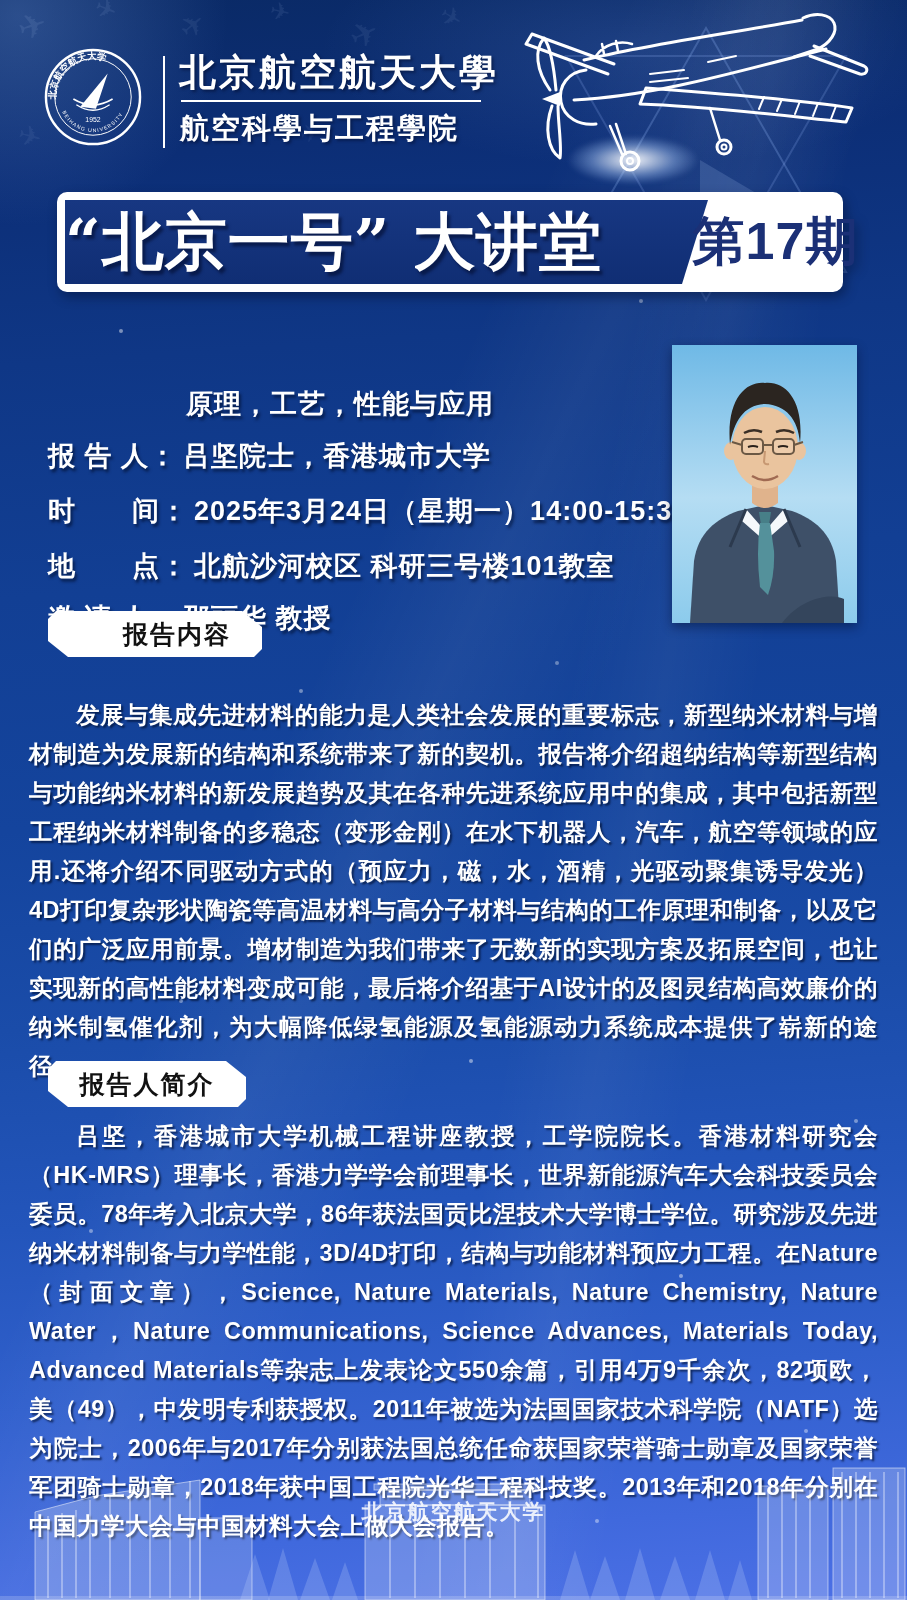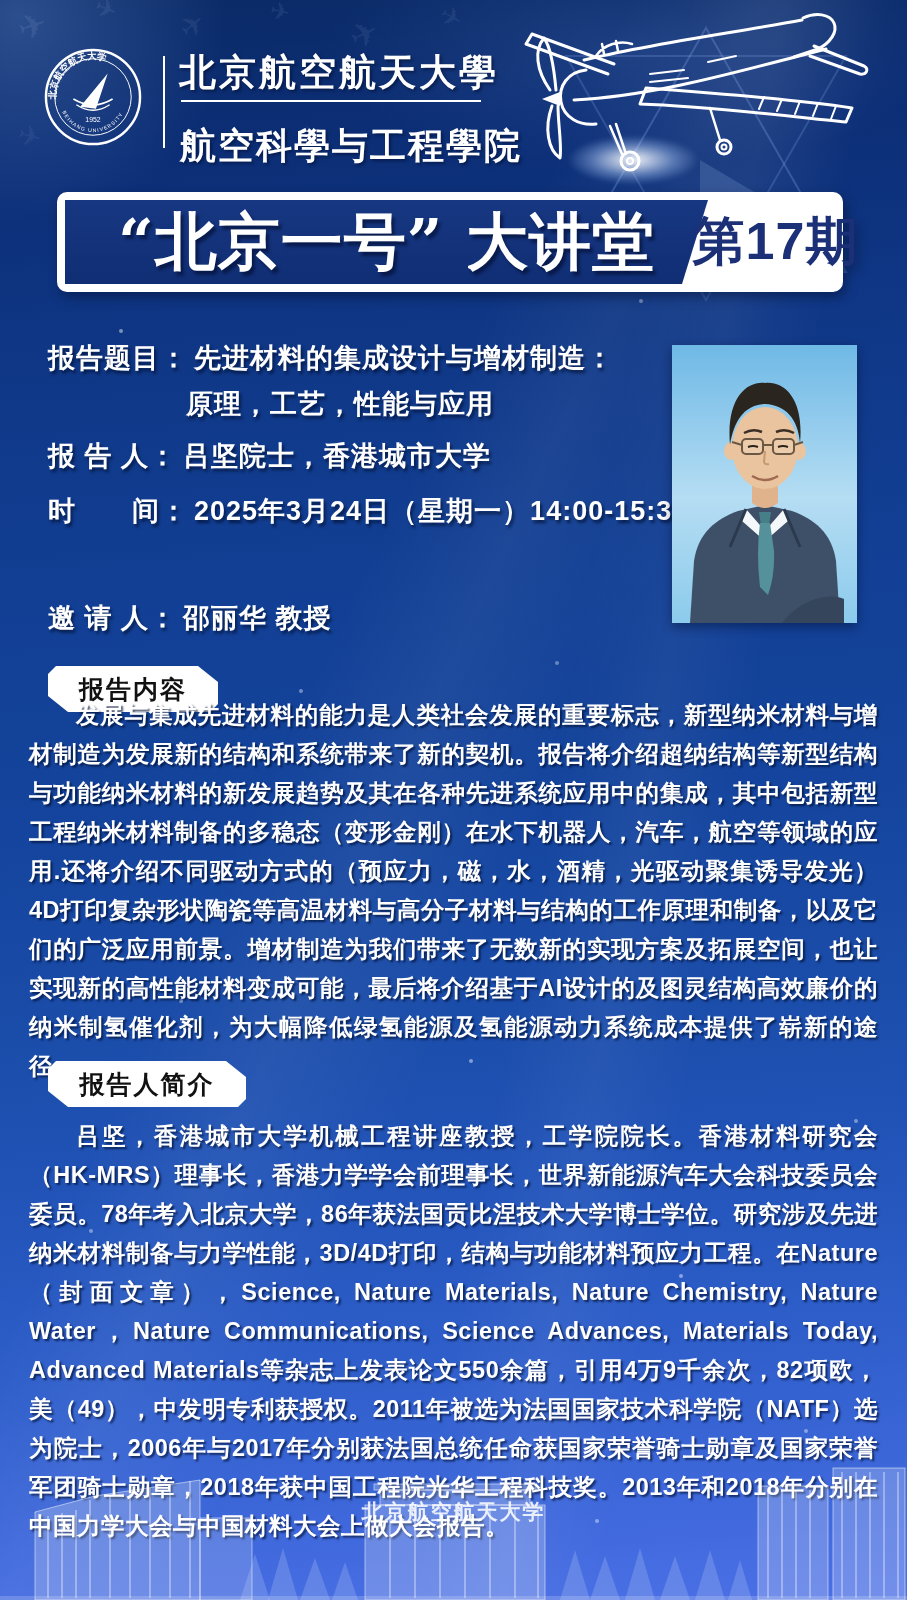--- a/index.html
+++ b/index.html
@@ -29,35 +29,35 @@
   
   .wm-plane{position:absolute;color:#bcd1f5;pointer-events:none;}
   .wm-plane::after{content:"✈";display:block;}
   
   .logo{position:absolute;left:44px;top:48px;width:98px;height:98px;}
   .vline{position:absolute;left:163px;top:56px;width:2px;height:92px;background:#fff;}
   .univ-name{position:absolute;left:179px;top:48px;color:#fff;
     font-family:"DejaVu Serif","Liberation Serif",serif;font-weight:bold;
     font-size:37px;letter-spacing:3px;text-shadow:2px 2px 3px rgba(0,10,40,.5);}
   .hline{position:absolute;left:181px;top:100px;width:300px;height:2px;background:#fff;}
-  .school-name{position:absolute;left:180px;top:122px;color:#fff;
+  .school-name{position:absolute;left:180px;top:109px;color:#fff;
     font-family:Liberation Serif, serif;font-weight:bold;
-    font-size:36px;letter-spacing:2px;text-shadow:2px 2px 3px rgba(0,10,40,.5);}
+    font-size:29px;letter-spacing:2px;text-shadow:2px 2px 3px rgba(0,10,40,.5);}
   .hexagram{position:absolute;left:0;top:0;pointer-events:none;}
   .aircraft{position:absolute;left:498px;top:6px;}
   .glow{position:absolute;left:568px;top:136px;width:130px;height:48px;border-radius:50%;
     background:radial-gradient(ellipse at center, rgba(255,255,255,.95), rgba(180,210,255,.4) 45%, transparent 72%);
     filter:blur(2px);}
   
   .banner{position:absolute;left:57px;top:192px;width:786px;height:100px;background:#fff;
     border-radius:10px;filter:drop-shadow(3px 5px 6px rgba(0,10,40,.45));}
   .banner-blue{position:absolute;left:8px;top:8px;bottom:8px;width:643px;
     background:linear-gradient(180deg,#173782,#102e74);
     clip-path:polygon(0 0,100% 0,calc(100% - 26px) 100%,0 100%);
-    display:flex;align-items:center;justify-content:center;}
+    display:flex;align-items:center;}
   .banner-title{font-family:"DejaVu Serif","Liberation Serif",serif;font-weight:bold;
     font-size:62px;color:#fff;letter-spacing:1px;white-space:nowrap;
     text-shadow:3px 4px 3px rgba(0,10,40,.55);}
   .banner-issue{position:absolute;left:655px;right:4px;top:0;bottom:0;
     display:flex;align-items:center;justify-content:center;
     color:#1b3076;font-weight:bold;font-size:52px;letter-spacing:1px;white-space:nowrap;}
   
   .info-row{position:absolute;left:48px;color:#fff;font-weight:bold;font-size:27px;
     letter-spacing:1px;white-space:nowrap;text-shadow:2px 3px 3px rgba(2,16,48,.7);}
   .info-row .lbl{margin-right:6px;}
@@ -65,21 +65,21 @@
   
   .photo{position:absolute;left:672px;top:345px;width:185px;height:278px;
     box-shadow:0 4px 10px rgba(0,10,40,.45);}
   
   .section-tab{position:absolute;left:48px;height:46px;background:#fff;color:#111;
     font-weight:bold;font-size:25px;letter-spacing:2px;
     display:flex;align-items:center;justify-content:center;
     clip-path:polygon(8px 0,calc(100% - 20px) 0,100% 16px,100% calc(100% - 8px),
       calc(100% - 8px) 100%,20px 100%,0 calc(100% - 16px),0 8px);
     filter:drop-shadow(2px 3px 3px rgba(0,10,40,.4));}
-  .tab-content{top:666px;width:170px;}
+  .tab-content{top:611px;width:170px;padding-left:44px;}
   .tab-bio{top:1061px;width:198px;}
   
   .para{position:absolute;left:29px;width:849px;color:#fff;font-weight:bold;
     font-size:23.5px;line-height:39px;text-align:justify;text-indent:2em;
     letter-spacing:.5px;text-shadow:2px 2px 2px rgba(2,16,48,.7);}
   .para-content{top:696px;}
   .para-bio{top:1117px;}
   
   .campus{position:absolute;left:0;bottom:0;pointer-events:none;}
   .footer-watermark{position:absolute;left:0;right:0;top:1498px;text-align:center;
@@ -157,31 +157,31 @@
     <path d="M62,86 L44,93 L62,100 Z" fill="#fff"></path>
   </svg>
 
   <div class="banner">
     <div class="banner-blue">
       <div class="banner-title">“北京一号” 大讲堂</div>
     </div>
     <div class="banner-issue">第17期</div>
   </div>
 
-  <div class="info-row" style="top:340px;">
-    <span class="lbl">报告题目：</span><span>先进材料的集成设计与增材制造：</span>
-  </div>
   <div class="info-row" style="top:438px;">
     <span class="lbl">报 告 人：</span><span>吕坚院士，香港城市大学</span>
   </div>
   <div class="info-row indent" style="top:386px;">
     <span>原理，工艺，性能与应用</span>
   </div>
   <div class="info-row" style="top:493px;">
     <span class="lbl">时　　间：</span><span>2025年3月24日（星期一）14:00-15:30</span>
+  </div>
+  <div class="info-row" style="top:548px;">
+    <span class="lbl">地　　点：</span><span>北航沙河校区 科研三号楼101教室</span>
   </div>
   <div class="info-row" style="top:600px;">
     <span class="lbl">邀 请 人：</span><span>邵丽华 教授</span>
   </div>
 
   <svg class="photo" viewBox="0 0 185 278">
     <defs>
       <linearGradient id="sky" x1="0" y1="0" x2="0" y2="1">
         <stop offset="0" stop-color="#6fb9e6"></stop>
           <stop offset=".55" stop-color="#b5ddf3"></stop>

